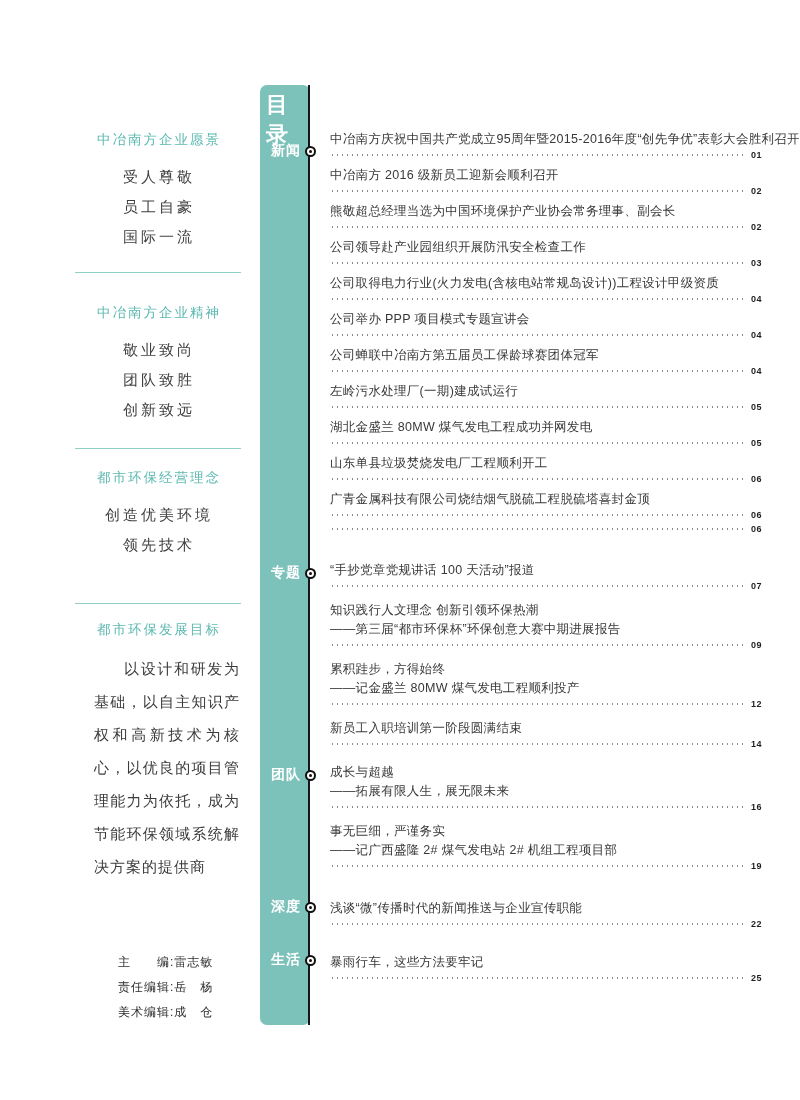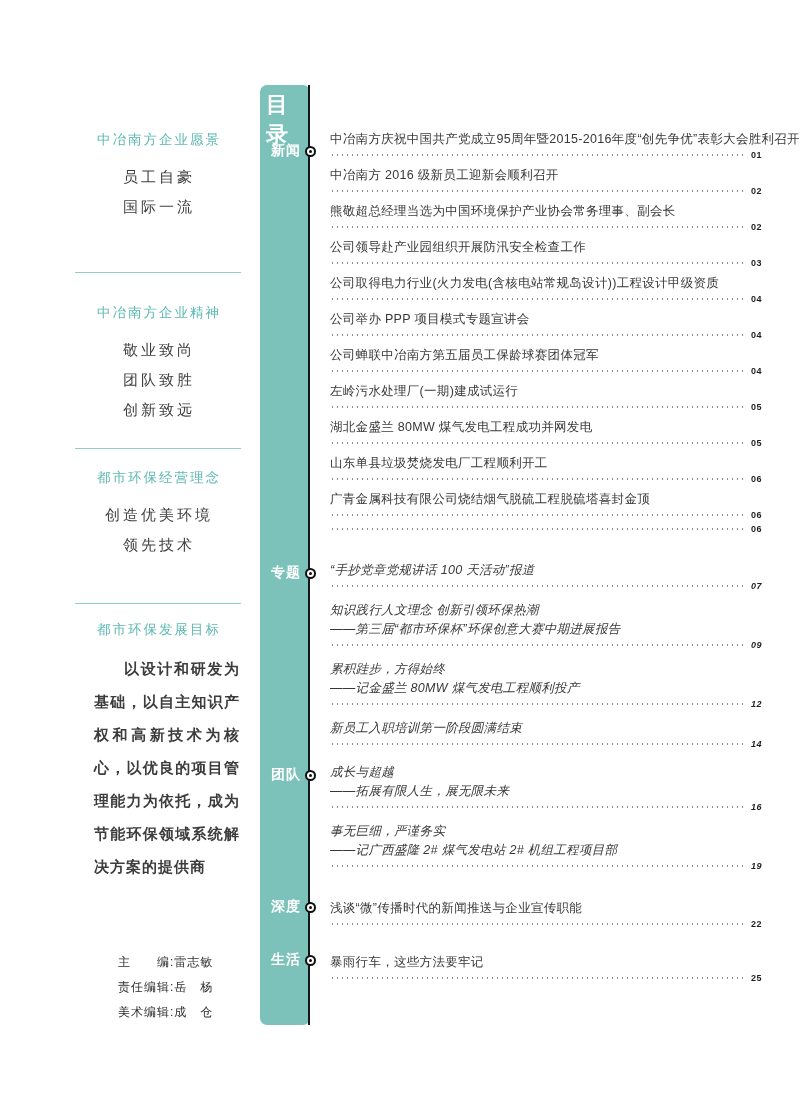--- a/index.html
+++ b/index.html
@@ -8,56 +8,57 @@
 
   
   .sidebar{position:absolute;left:70px;top:0;width:178px;height:1092px;}
   .sb-sec{position:absolute;left:0;width:178px;text-align:center;}
   .sb-sec0{top:130px}.sb-sec1{top:303px}.sb-sec2{top:468px}.sb-sec3{top:620px}
   .sb-head{font-size:13.5px;letter-spacing:2px;color:var(--teal-text);line-height:20px;margin-bottom:12px;}
   .sb-item{font-size:15px;letter-spacing:3px;color:#3f3f3f;line-height:30px;}
   .sb-divider{position:absolute;left:5px;width:166px;border-top:1px solid #8ecfc9;}
   .dv0{top:272px}.dv1{top:448px}.dv2{top:603px}
   .sb-para{margin:10px 8px 0 24px;text-align:justify;text-indent:2em;
-           font-size:15px;letter-spacing:1px;line-height:33px;color:#3c3c3c;font-weight:bold;}
+           font-size:15px;letter-spacing:1px;line-height:33px;color:#3c3c3c;}
   .credits{position:absolute;left:48px;top:950px;width:160px;text-align:left;}
   .credit-line{font-size:12px;color:#2e2e2e;line-height:25px;letter-spacing:1px;white-space:pre;}
 
   
   .rail{position:absolute;left:260px;top:85px;width:50px;height:940px;background:var(--teal);border-radius:7px;}
   .rail-line{position:absolute;right:0;top:0;width:2px;height:100%;background:#161616;}
   .rail-title{position:absolute;top:5px;left:6px;font-size:22px;font-weight:bold;color:#fff;letter-spacing:3px;}
   .rail-label{position:absolute;right:-6px;display:flex;align-items:center;gap:4px;color:#fff;
               font-size:14px;font-weight:600;letter-spacing:1px;z-index:3;}
   .bl0{top:57px}.bl1{top:479px}.bl2{top:681px}.bl3{top:813px}.bl4{top:866px}
   .bullet{width:7px;height:7px;border:2px solid #101010;background:#fff;border-radius:50%;
           position:relative;flex:0 0 auto;}
   .bullet::after{content:"";position:absolute;left:50%;top:50%;width:3px;height:3px;margin:-1.5px 0 0 -1.5px;
           background:#101010;border-radius:50%;}
 
   
   .toc{position:absolute;left:330px;top:0;width:432px;}
   .toc-section{position:absolute;left:0;width:432px;}
   .st0{top:130px}.st1{top:561px}.st2{top:763px}.st3{top:899px}.st4{top:953px}
   .entry{margin-bottom:8px;}
-  .st1 .entry,.st2 .entry{margin-bottom:12px;font-style:italic;}
+  .st1 .entry,.st2 .entry{margin-bottom:12px;}
   .line{font-size:12.5px;line-height:19px;color:#383838;letter-spacing:0.3px;white-space:nowrap;}
   .leader{display:flex;align-items:center;margin-top:3px;height:6px;}
   .dots{flex:1;height:5px;background-image:radial-gradient(circle,#8c8c8c 0.9px,transparent 1.1px);
         background-size:5px 4px;background-repeat:repeat-x;background-position:left center;}
   .pg{font-size:9px;font-weight:bold;color:#1f1f1f;margin-left:4px;letter-spacing:0.5px;}
 </style>
 </head>
 <body>
 
 <div class="page" style="--teal: #7cc2bb; --teal-text: #5cb8b1;">
 
   <aside class="sidebar" id="sidebar-root">
       <div class="sb-sec sb-sec0">
         <div class="sb-head">中冶南方企业愿景</div>
+        <div class="sb-item">受人尊敬</div>
         <div class="sb-item">员工自豪</div>
         <div class="sb-item">国际一流</div>
       </div>
       <div class="sb-divider dv0"></div>
       <div class="sb-sec sb-sec1">
         <div class="sb-head">中冶南方企业精神</div>
         <div class="sb-item">敬业致尚</div>
         <div class="sb-item">团队致胜</div>
         <div class="sb-item">创新致远</div>
       </div>

